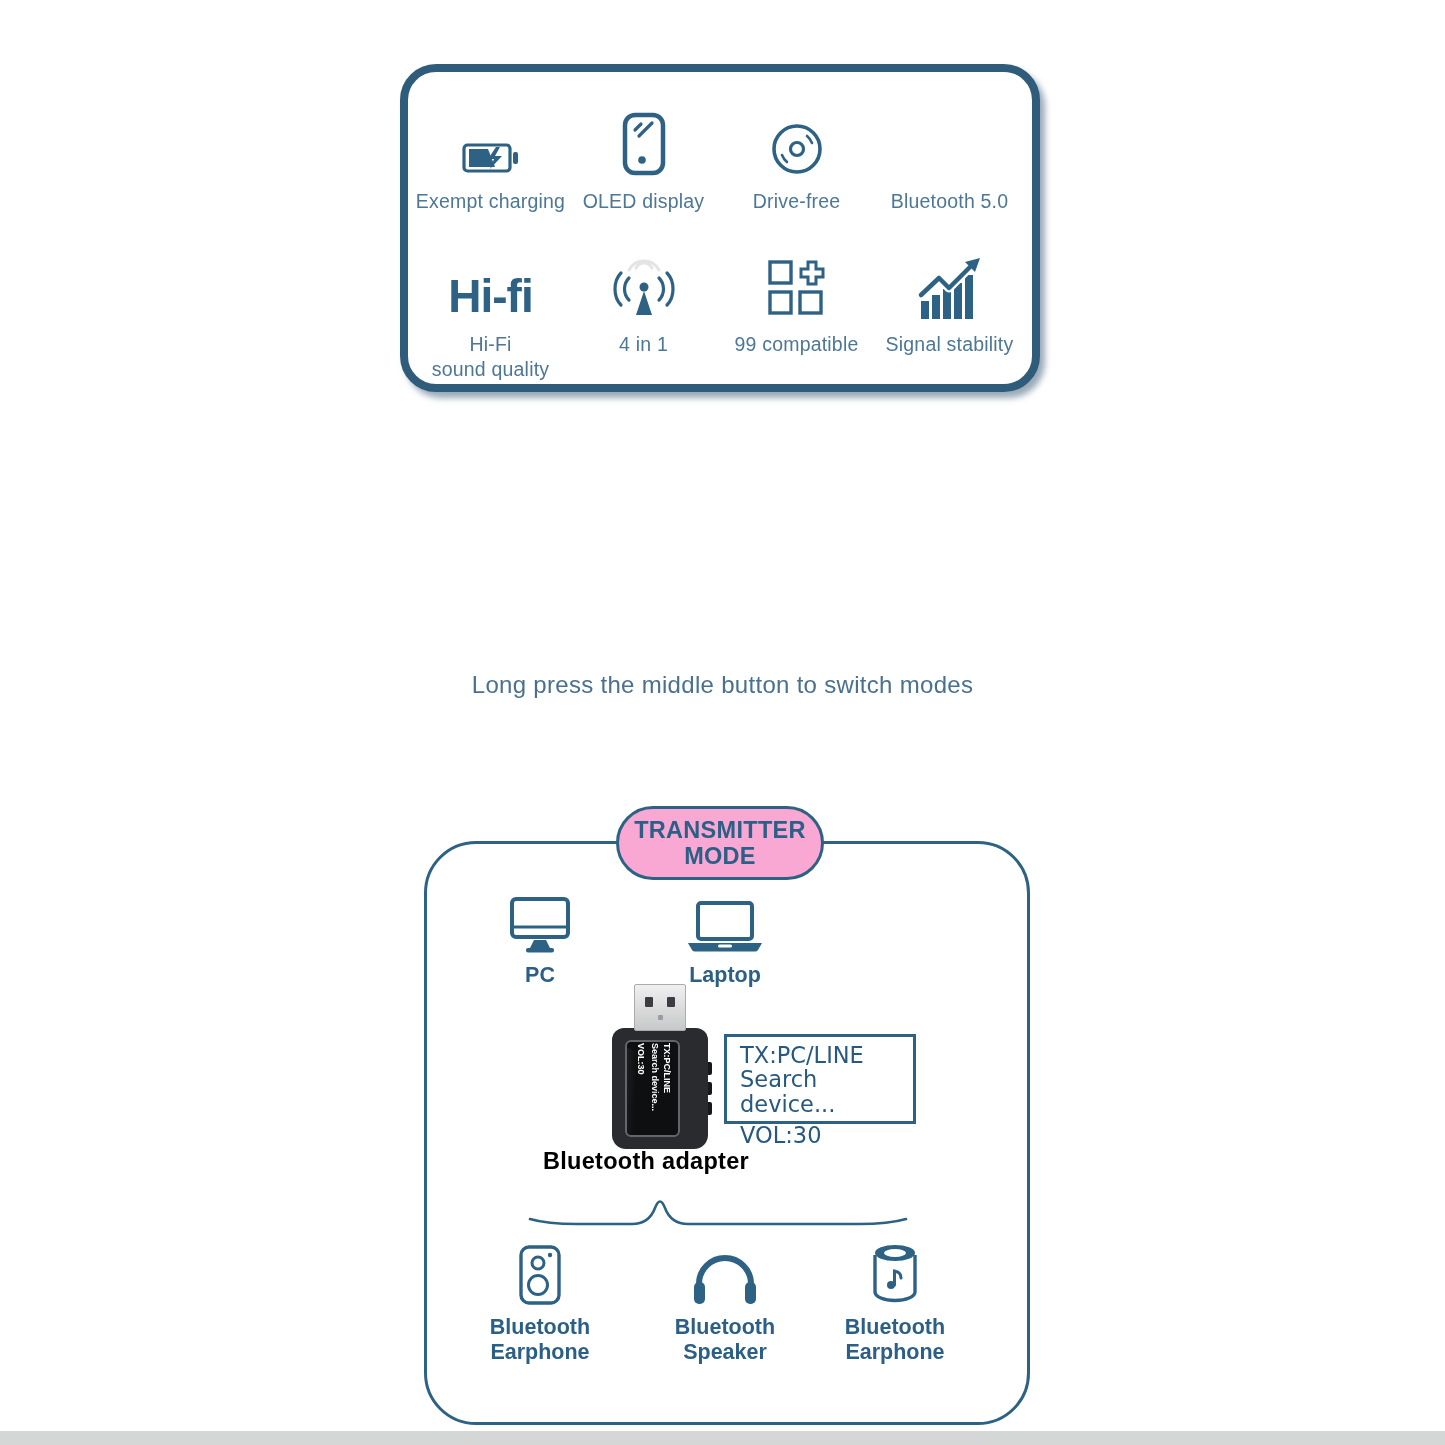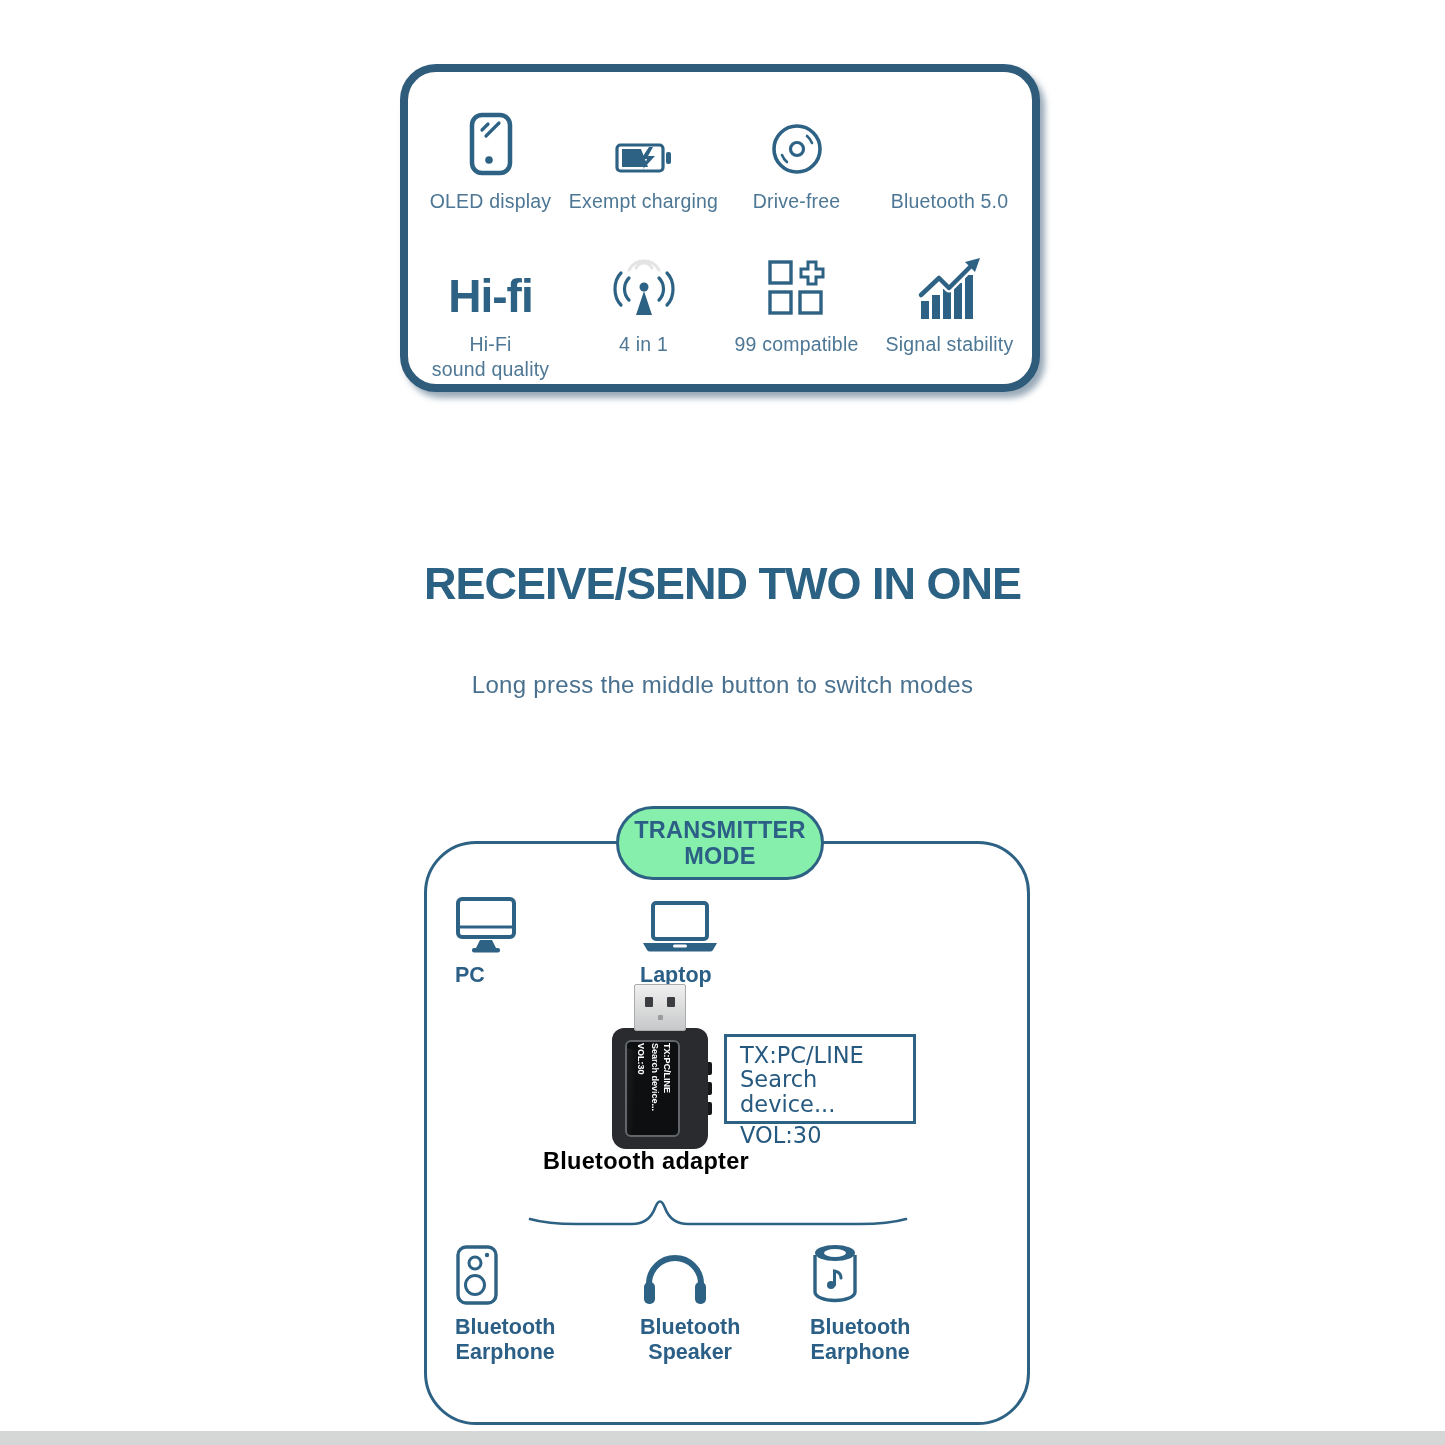--- a/index.html
+++ b/index.html
@@ -35,25 +35,25 @@
     font-size:24px; color:#49718F; letter-spacing:.3px;margin-top:44px;
   }
 
   
   .tx-box {
     position:absolute; left:424px; top:841px; width:606px; height:584px;
     border:3px solid #2E6284; border-radius:52px; box-sizing:border-box; background:#fff;
   }
   .tx-pill {
     position:absolute; left:616px; top:806px; width:208px; height:74px;
-    background:#86efac; border:3px solid #2E6284; border-radius:38px; box-sizing:border-box;
+    background:#f9a8d4; border:3px solid #2E6284; border-radius:38px; box-sizing:border-box;
     display:flex; flex-direction:column; align-items:center; justify-content:center; z-index:3;
     font-weight:bold; color:#2B5F86; font-size:23.5px; line-height:1.12; letter-spacing:.3px;
   }
-  .col { position:absolute; width:170px; display:flex; flex-direction:column; align-items:flex-start; }
+  .col { position:absolute; width:170px; display:flex; flex-direction:column; align-items:center; }
   .src-col { top:888px; }
   .out-col { top:1240px; }
   .col .c-icon { height:66px; display:flex; align-items:flex-end; justify-content:center; }
   .c-label {
     margin-top:9px; text-align:center; font-weight:bold; color:#2B5F86;
     font-size:21.5px; line-height:1.18; white-space:pre-line;
   }
 
   
   .usb-plug {
@@ -107,40 +107,40 @@
 </head>
 <body>
 
 <div class="canvas">
 
   <div class="feature-box">
     <div class="feature-grid">
 
       <div class="feature">
         <div class="f-icon">
+          <svg class="ico" width="58" height="36" viewBox="0 0 58 36">
+            <rect x="2" y="5" width="46" height="26" rx="3.5" fill="none" stroke="currentColor" stroke-width="3.2"></rect>
+            <rect x="51" y="12" width="5" height="12" rx="2" fill="currentColor"></rect>
+            <path d="M7 9 L26 9 L33 27 L7 27 Z" fill="currentColor"></path>
+            <path d="M34 7 L26 19 L32 19 L28 29 L40 16 L33 16 L38 7 Z" fill="currentColor"></path>
+          </svg>
+        </div>
+        <div class="f-label">Exempt charging</div>
+      </div>
+
+      <div class="feature">
+        <div class="f-icon">
           <svg class="ico" width="46" height="64" viewBox="0 0 46 64">
             <rect x="4" y="3" width="38" height="58" rx="10" fill="none" stroke="currentColor" stroke-width="4.5"></rect>
             <line x1="18" y1="24" x2="31" y2="11" stroke="currentColor" stroke-width="3.2" stroke-linecap="round"></line>
             <line x1="14" y1="18" x2="20" y2="12" stroke="currentColor" stroke-width="3.2" stroke-linecap="round"></line>
             <circle cx="21" cy="48" r="3.8" fill="currentColor"></circle>
           </svg>
         </div>
         <div class="f-label">OLED display</div>
-      </div>
-
-      <div class="feature">
-        <div class="f-icon">
-          <svg class="ico" width="58" height="36" viewBox="0 0 58 36">
-            <rect x="2" y="5" width="46" height="26" rx="3.5" fill="none" stroke="currentColor" stroke-width="3.2"></rect>
-            <rect x="51" y="12" width="5" height="12" rx="2" fill="currentColor"></rect>
-            <path d="M7 9 L26 9 L33 27 L7 27 Z" fill="currentColor"></path>
-            <path d="M34 7 L26 19 L32 19 L28 29 L40 16 L33 16 L38 7 Z" fill="currentColor"></path>
-          </svg>
-        </div>
-        <div class="f-label">Exempt charging</div>
       </div>
 
       <div class="feature">
         <div class="f-icon">
           <svg class="ico" width="54" height="54" viewBox="0 0 54 54">
             <circle cx="27" cy="27" r="23" fill="none" stroke="currentColor" stroke-width="3.6"></circle>
             <circle cx="27" cy="27" r="6.5" fill="none" stroke="currentColor" stroke-width="3.2"></circle>
             <path d="M37 14 A17 17 0 0 1 42 21" fill="none" stroke="currentColor" stroke-width="2.6" stroke-linecap="round"></path>
             <path d="M17 40 A17 17 0 0 1 12 33" fill="none" stroke="currentColor" stroke-width="2.6" stroke-linecap="round"></path>
           </svg>
@@ -201,21 +201,20 @@
             <path d="M4 38 L22 21 L32 31 L54 9" fill="none" stroke="currentColor" stroke-width="4.5" stroke-linejoin="round" stroke-linecap="round"></path>
             <path d="M63 1 L48 5 L58 15 Z" fill="currentColor"></path>
           </svg>
         </div>
         <div class="f-label">Signal stability</div>
       </div>
 
     </div>
   </div>
 
-  <div class="headline">RECEIVE/SEND TWO IN ONE</div>
   <div class="subline">Long press the middle button to switch modes</div>
 
   <div class="tx-box"></div>
   <div class="tx-pill">
     <span>TRANSMITTER</span>
     <span>MODE</span>
   </div>
 
   <div class="col src-col" style="left:455px;">
     <div class="c-icon">

